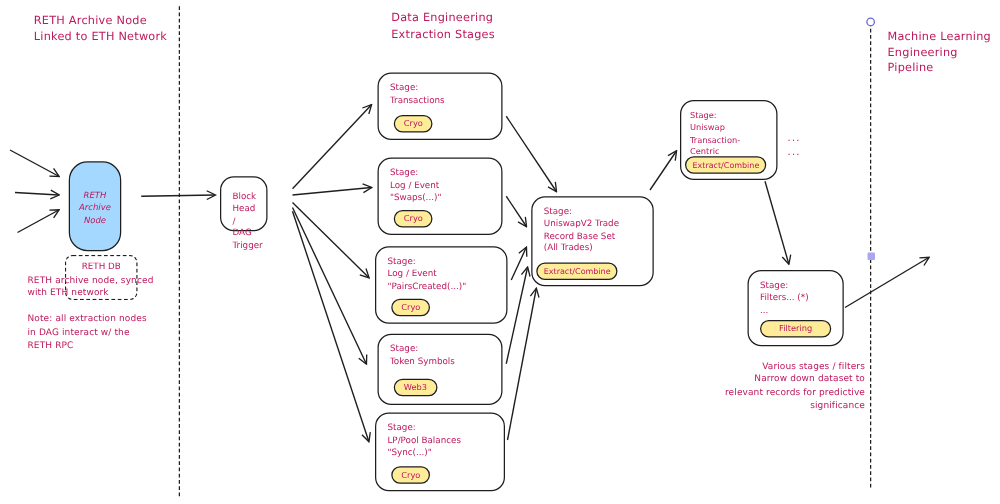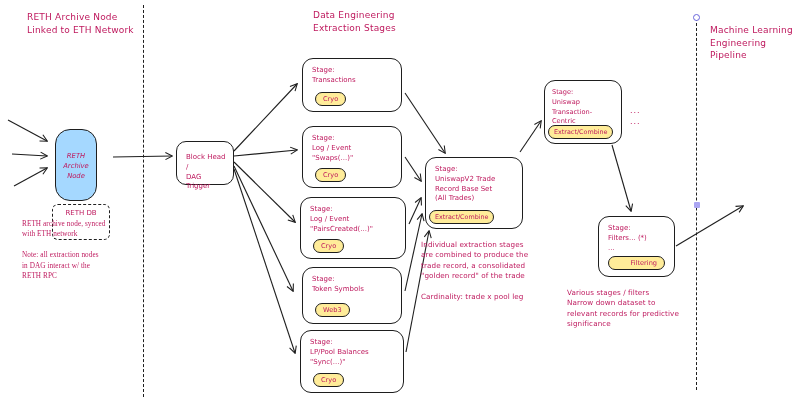--- a/index.html
+++ b/index.html
@@ -65,28 +65,28 @@
   <div class="title pre" style="left:710px;top:24px;">Machine Learning
 Engineering Pipeline</div>
   <div class="title pre" style="left:313px;top:9px;">Data Engineering
 Extraction Stages</div>
 
   <div class="node reth" style="left:55px;top:129px;width:42px;height:72px;">
     <div class="label pre">RETH
 Archive Node</div>
   </div>
   <div class="dbnode" style="left:52px;top:204px;width:58px;height:36px;">RETH DB</div>
-  <div class="note pre" style="left:22px;top:219px;width:130px;font-family:Liberation Serif, serif;">RETH archive node, synced
+  <div class="note pre" style="left:22px;top:219px;width:130px;">RETH archive node, synced
 with ETH network
 
 Note: all extraction nodes
 in DAG interact w/ the
 RETH RPC</div>
 
-  <div class="node" style="left:176px;top:141px;width:58px;height:44px;border-radius:10px;">
+  <div class="node" style="left:176px;top:141px;width:38px;height:44px;">
     <div class="label pre" style="padding-top:11px;">Block Head /
 DAG Trigger</div>
   </div>
 
   <div class="node" style="left:302px;top:58px;width:100px;height:54px;">
     <div class="label pre">Stage:
 Transactions</div>
     <div class="badge" style="left:12px;bottom:5px;">Cryo</div>
   </div>
   <div class="node" style="left:302px;top:126px;width:100px;height:62px;">
@@ -113,40 +113,34 @@
     <div class="badge" style="left:12px;bottom:5px;">Cryo</div>
   </div>
 
   <div class="node" style="left:425px;top:157px;width:98px;height:72px;">
     <div class="label pre">Stage:
 UniswapV2 Trade
 Record Base Set
 (All Trades)</div>
     <div class="badge" style="left:3px;bottom:4px;font-size:6.4px;padding:2px 5px;">Extract/Combine</div>
   </div>
-  <div class="note pre" style="left:421px;top:240px;width:125px;">Individual extraction stages
-are combined to produce the
-trade record, a consolidated
-"golden record" of the trade
-
-Cardinality: trade x pool leg</div>
 
   <div class="node" style="left:544px;top:80px;width:78px;height:64px;">
     <div class="label pre" style="font-size:6.6px;padding-left:7px;">Stage:
 Uniswap
 Transaction-Centric</div>
     <div class="badge" style="left:3px;bottom:4px;font-size:6.4px;padding:2px 5px;">Extract/Combine</div>
   </div>
   <div class="ellipsis pre" style="left:630px;top:105px;">...
 ...</div>
 
   <div class="node" style="left:598px;top:216px;width:77px;height:61px;">
     <div class="label pre">Stage:
 Filters... (*)
 ...</div>
-    <div class="badge" style="left:9px;right:9px;bottom:6px;text-align:right;">Filtering</div>
+    <div class="badge" style="left:9px;right:9px;bottom:6px;text-align:center;">Filtering</div>
   </div>
-  <div class="note pre" style="left:567px;top:288px;width:125px;">Various stages / filters
+  <div class="note pre" style="left:567px;top:288px;width:125px;text-align:right;">Various stages / filters
 Narrow down dataset to
 relevant records for predictive
 significance</div>
 
 </div>
 
 </body></html>

